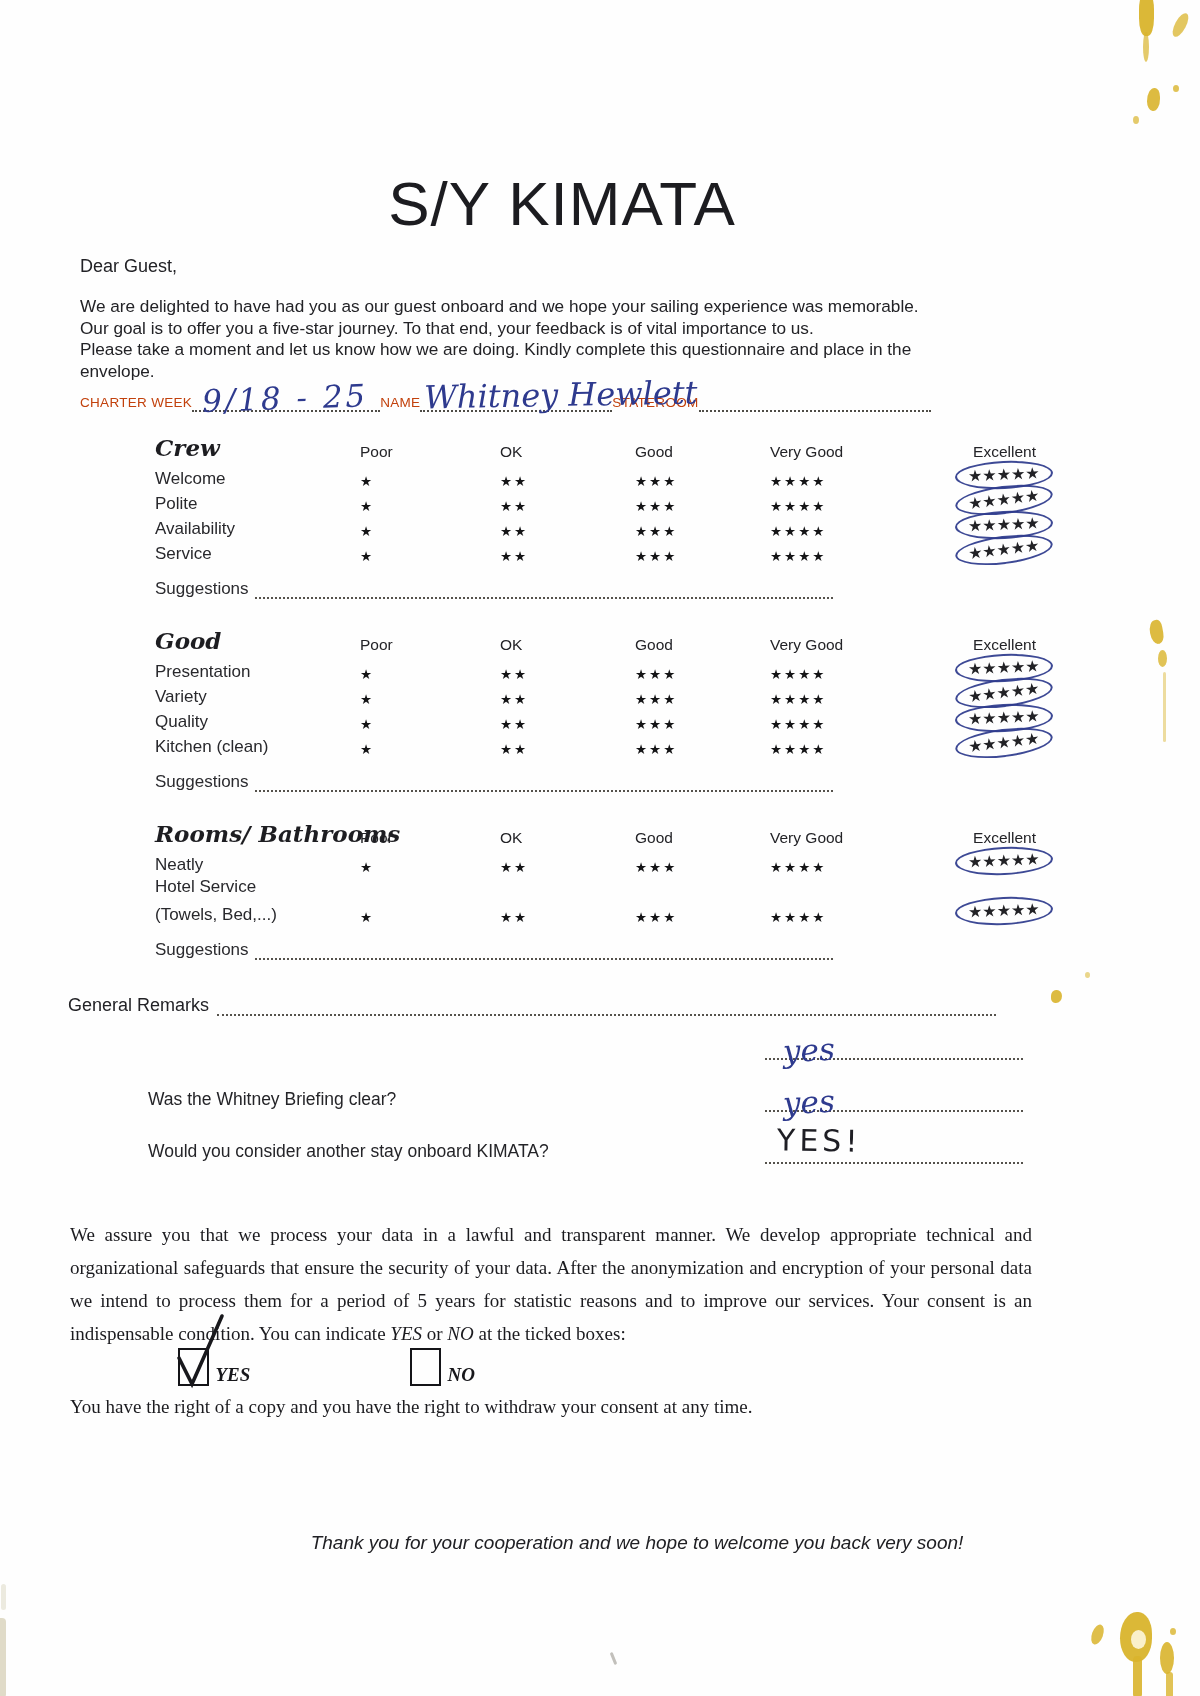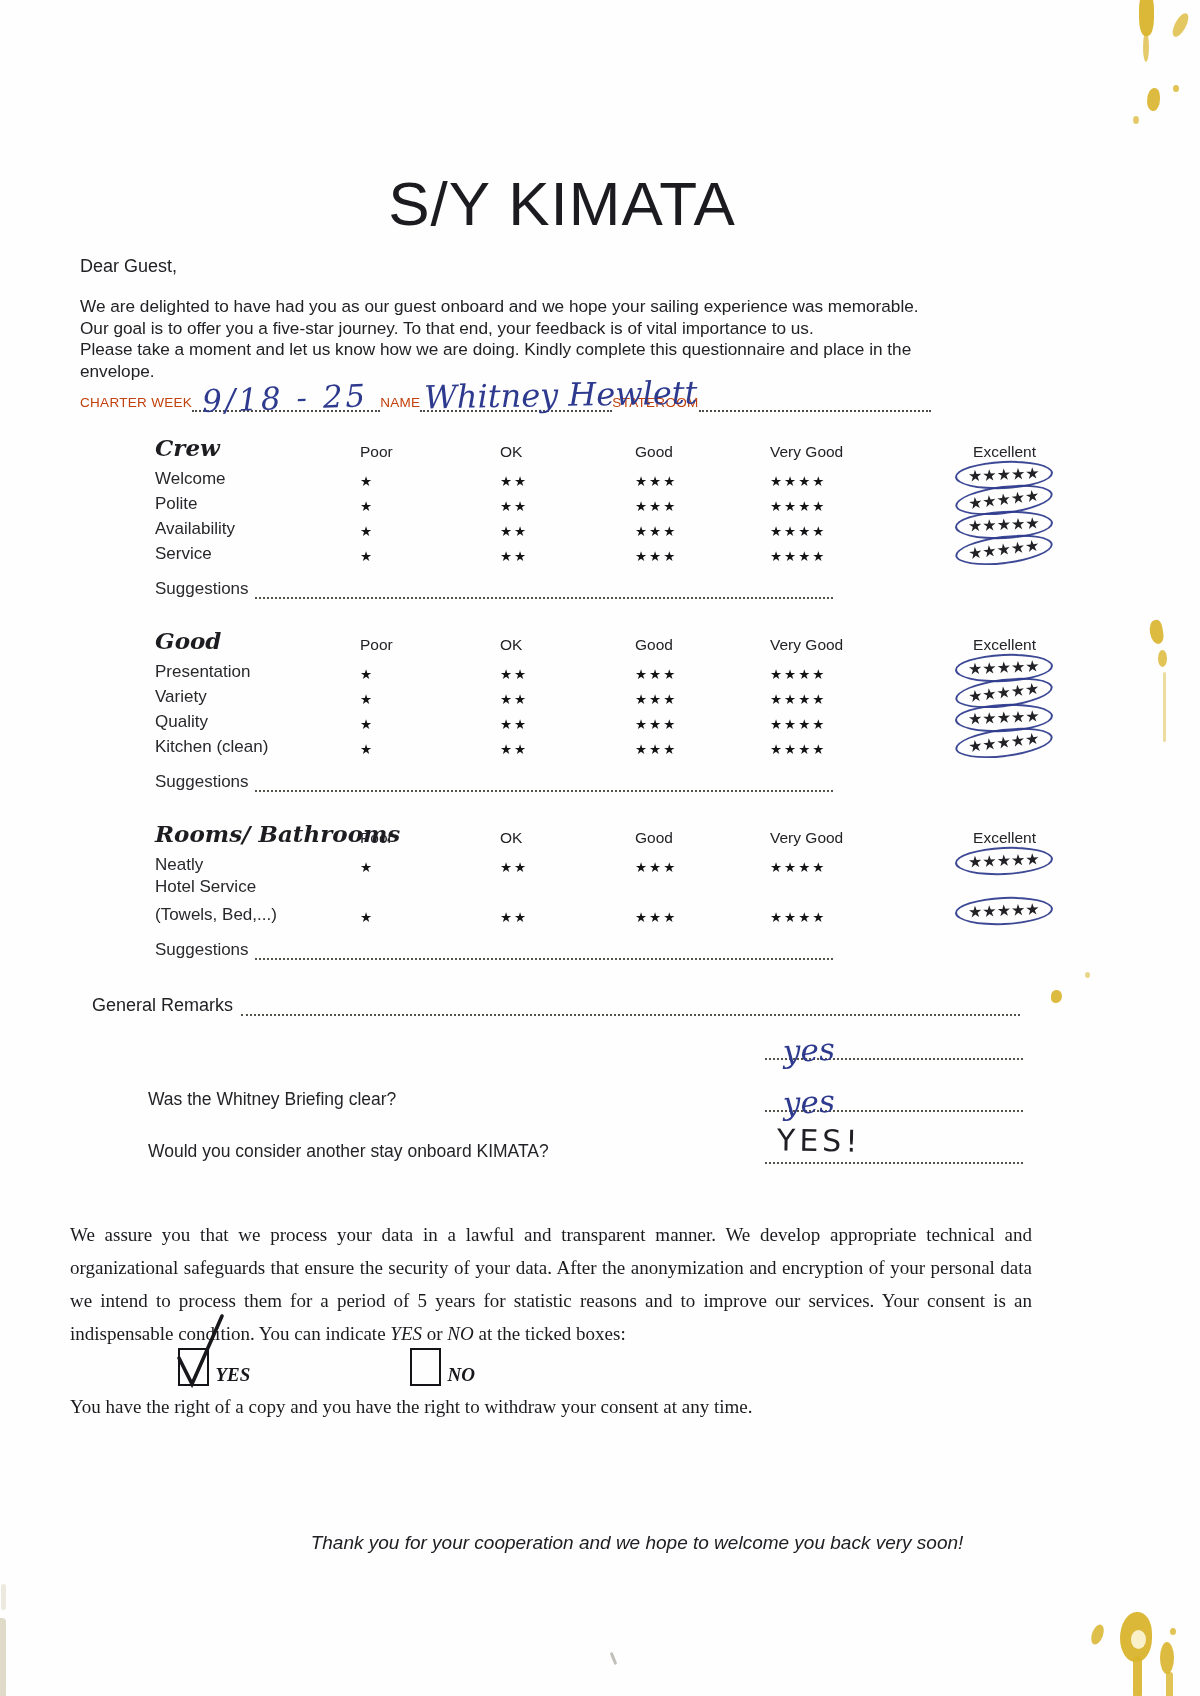--- a/index.html
+++ b/index.html
@@ -39,21 +39,21 @@
   .sec-row:nth-child(odd) .circle{transform:rotate(-7deg);}
   .sec-row:nth-child(even) .circle{transform:rotate(-2.5deg);}
   .suggest{display:flex;align-items:flex-end;margin-top:16px;height:22px;}
   .sec + * {}
   .sec:nth-child(1) .suggest{margin-top:16px;}
   .sec{margin-bottom:28px;}
   .sug-label{font-size:17px;width:100px;color:#2b2b2f;}
   .sug-dots{width:578px;border-bottom:2px dotted #55524c;height:18px;}
 
   
-  .remarks{position:absolute;top:992px;left:92px;width:928px;display:flex;align-items:flex-end;height:24px;}
+  .remarks{position:absolute;top:992px;left:68px;width:928px;display:flex;align-items:flex-end;height:24px;}
   .remarks-label{font-size:18px;white-space:nowrap;padding-right:8px;}
   .remarks-dots{flex:1;border-bottom:2px dotted #55524c;height:18px;}
   .questions{position:absolute;top:1022px;left:148px;width:900px;}
   .q-row{position:relative;height:44px;margin-bottom:8px;}
   .q-text{position:absolute;left:0;bottom:8px;font-size:17.5px;color:#242428;}
   .q-line{position:absolute;left:617px;bottom:6px;width:258px;height:30px;border-bottom:2px dotted #55524c;}
   .ans{position:absolute;white-space:nowrap;}
   .ans-blue{font-family:"DejaVu Serif",serif;font-style:italic;font-size:31px;color:#2e3a8e;
             left:18px;bottom:-10px;transform:rotate(-3deg);}
   .ans-no{font-family:"DejaVu Sans",sans-serif;font-size:27px;color:#25252c;letter-spacing:4px;

